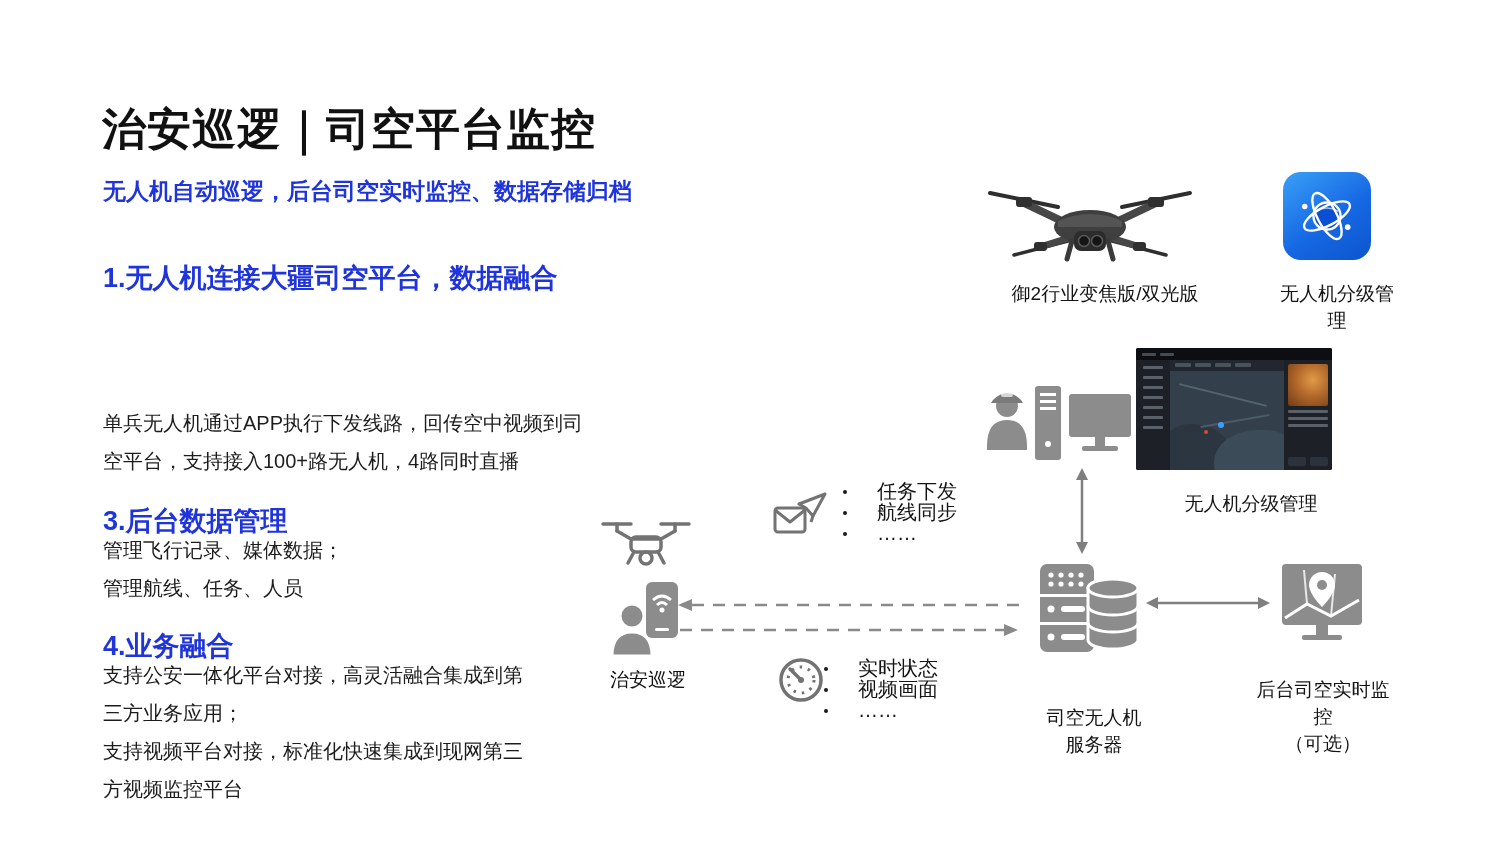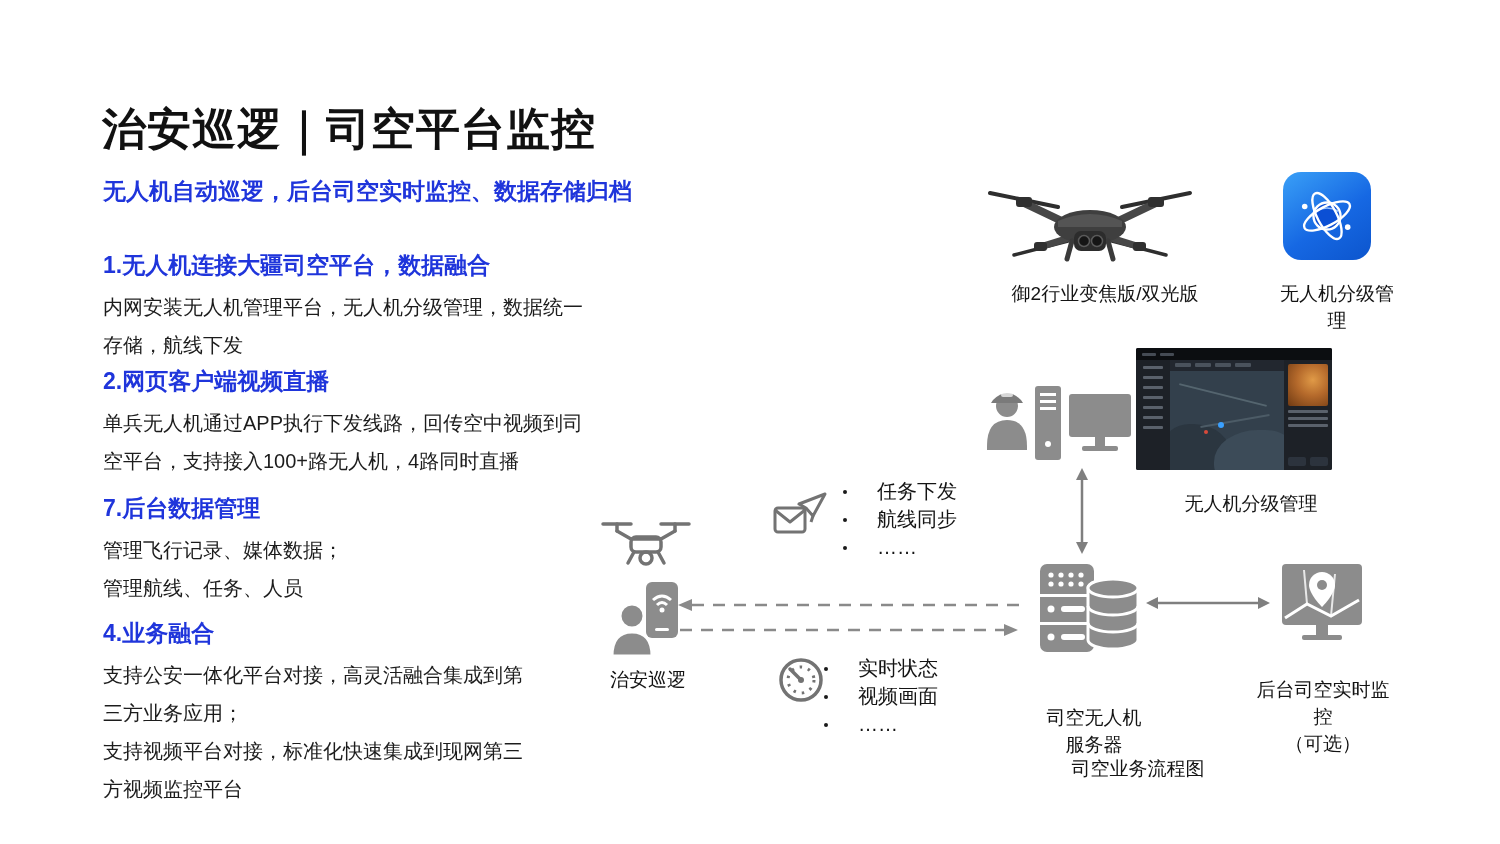--- a/index.html
+++ b/index.html
@@ -8,21 +8,21 @@
     font-family:"Liberation Sans","DejaVu Sans",sans-serif;
     background:#ffffff; position:relative; overflow:hidden;
     color:#1a1a1a;
   }
   .abs { position:absolute; }
   .slide { position:relative; width:1500px; height:844px; background:#ffffff; }
 
   .title { left:102px; top:100px; font-size:44px; font-weight:800; color:#111; letter-spacing:1px; }
   .subtitle { left:103px; top:176px; font-size:23px; font-weight:700; color:#1F35DB; }
 
-  .sec-heading { font-size:23px; font-weight:700; color:#1F35DB; left:103px; }
+  .sec-heading { font-size:27px; font-weight:700; color:#1F35DB; left:103px;margin-top:10px; }
   .sec-body { font-size:20px; color:#1c1c1c; line-height:38px; white-space:pre-line; width:520px; left:103px; }
 
   .icon-label { font-size:19px; color:#141414; text-align:center; line-height:27px; white-space:pre-line; }
 
   
   .app-icon {
     left:1283px; top:172px; width:88px; height:88px; border-radius:18px;
     background:linear-gradient(145deg,#3aa0f7 0%,#1668e3 55%,#0c55cd 100%);
     display:flex; align-items:center; justify-content:center;
   }
@@ -43,42 +43,39 @@
   .road2 { position:absolute; left:30px; top:60px; width:70px; height:2px; background:#4c5b66; transform:rotate(-10deg); }
   .dot-blue { position:absolute; left:48px; top:62px; width:6px; height:6px; border-radius:50%; background:#3aa0ff; }
   .dot-red { position:absolute; left:34px; top:70px; width:4px; height:4px; border-radius:50%; background:#d84a3a; }
   .shot-right { width:48px; background:#1d2127; display:flex; flex-direction:column; padding:4px; gap:4px; }
   .shot-photo { height:42px; border-radius:2px; background:radial-gradient(circle at 62% 38%,#e09a47 0%,#b4692b 45%,#6f3a13 100%); }
   .shot-right i { display:block; width:100%; height:3px; background:#5a616b; border-radius:1px; }
   .shot-btn { margin-top:auto; display:flex; gap:4px; }
   .shot-btn i { height:9px; background:#2c333d; border-radius:2px; flex:1; }
 
   
-  .bullets { display:flex; flex-direction:column; gap:7px; }
+  .bullets { display:flex; flex-direction:column; }
   .bullet-row { display:flex; align-items:center; height:21px; }
   .bullet-dot { width:4px; height:4px; border-radius:50%; background:#1a1a1a; margin-right:30px; flex:none; }
   .bullet-text { font-size:20px; color:#141414; }
 </style>
 </head>
 <body>
 
 <div class="slide">
 
   <div class="abs subtitle">无人机自动巡逻，后台司空实时监控、数据存储归档</div>
   <div class="abs title">治安巡逻｜司空平台监控</div>
 
   <div class="abs sec-heading" style="top:250px">1.无人机连接大疆司空平台，数据融合</div>
-  <div class="abs sec-body" style="top:288px">内网安装无人机管理平台，无人机分级管理，数据统一
-存储，航线下发</div>
-
-  <div class="abs sec-heading" style="top:366px">2.网页客户端视频直播</div>
+
   <div class="abs sec-body" style="top:404px">单兵无人机通过APP执行下发线路，回传空中视频到司
 空平台，支持接入100+路无人机，4路同时直播</div>
 
-  <div class="abs sec-heading" style="top:493px">7.后台数据管理</div>
+  <div class="abs sec-heading" style="top:493px">3.后台数据管理</div>
   <div class="abs sec-body" style="top:531px">管理飞行记录、媒体数据；
 管理航线、任务、人员</div>
 
   <div class="abs sec-heading" style="top:618px">4.业务融合</div>
   <div class="abs sec-body" style="top:656px">支持公安一体化平台对接，高灵活融合集成到第
 三方业务应用；
 支持视频平台对接，标准化快速集成到现网第三
 方视频监控平台</div>
 
   <div class="abs" style="left:978px; top:165px; width:224px; height:112px;">
@@ -329,15 +326,14 @@
     <div class="bullet-row">
       <span class="bullet-dot"></span>
       <span class="bullet-text">视频画面</span>
     </div>
     <div class="bullet-row">
       <span class="bullet-dot"></span>
       <span class="bullet-text">……</span>
     </div>
   </div>
 
-  <div class="abs icon-label" style="left:1038px; top:755px; width:200px;">司空业务流程图</div>
 
 </div>
 
 </body></html>

